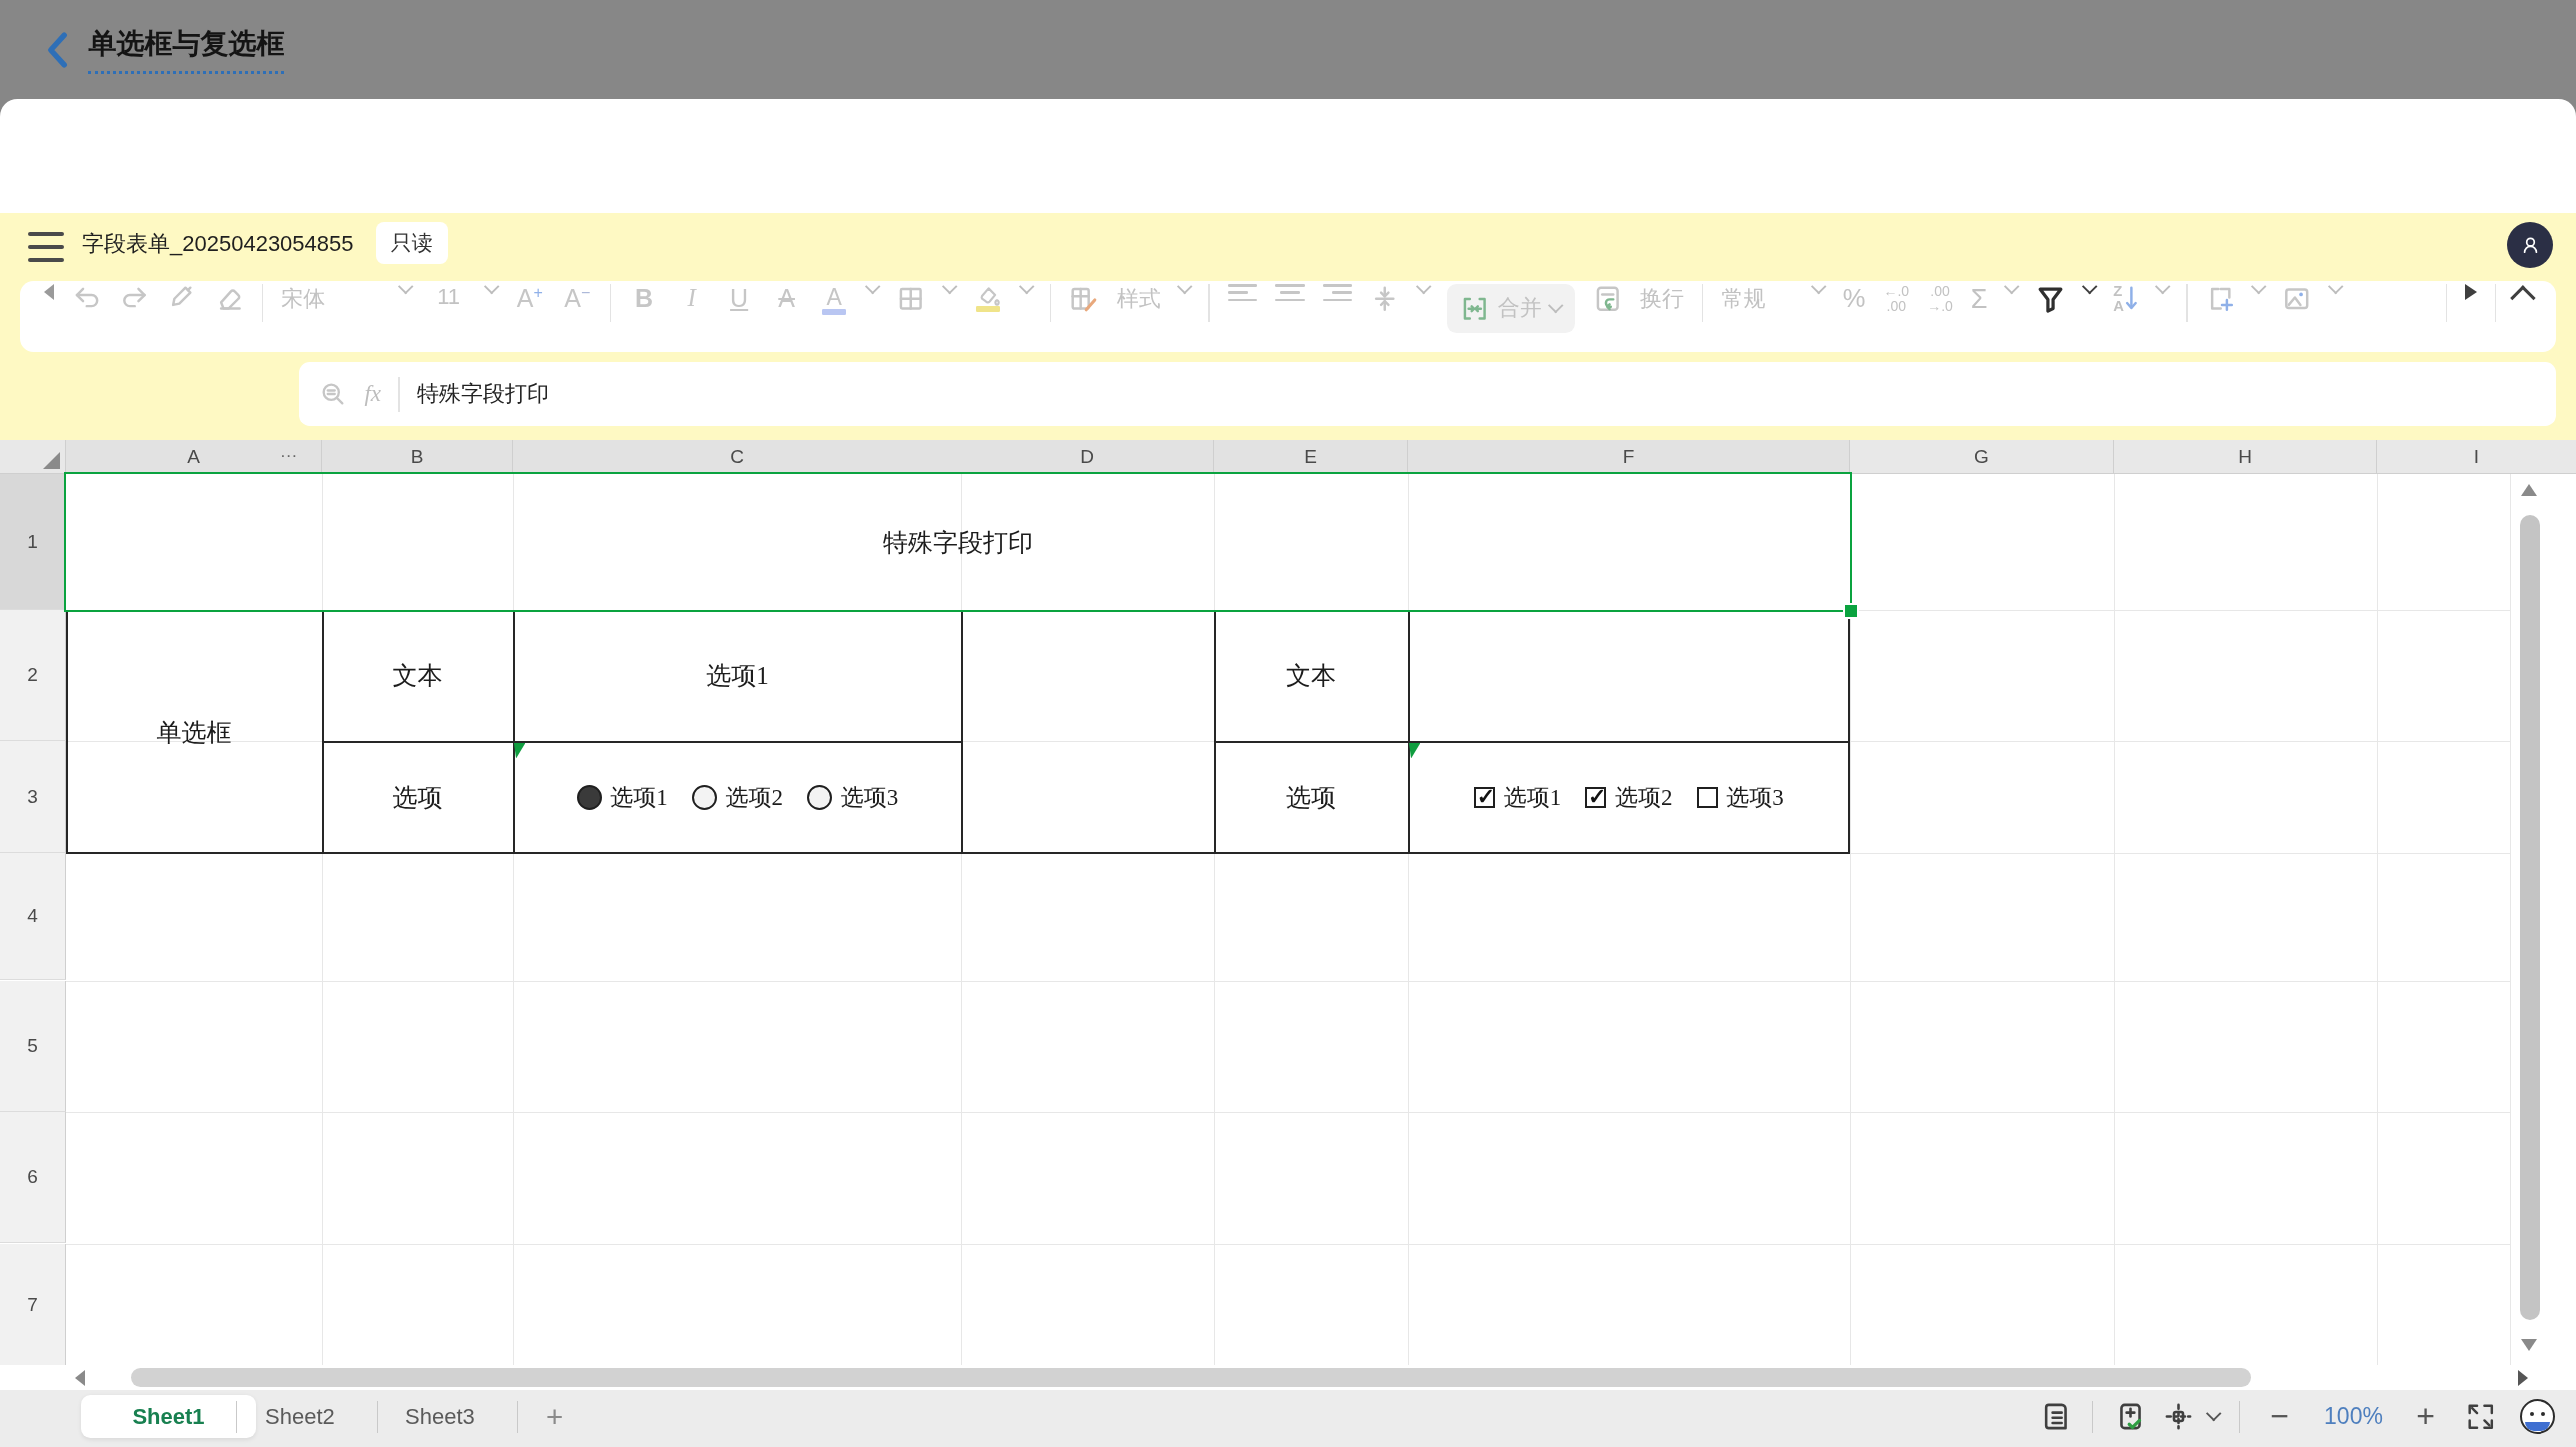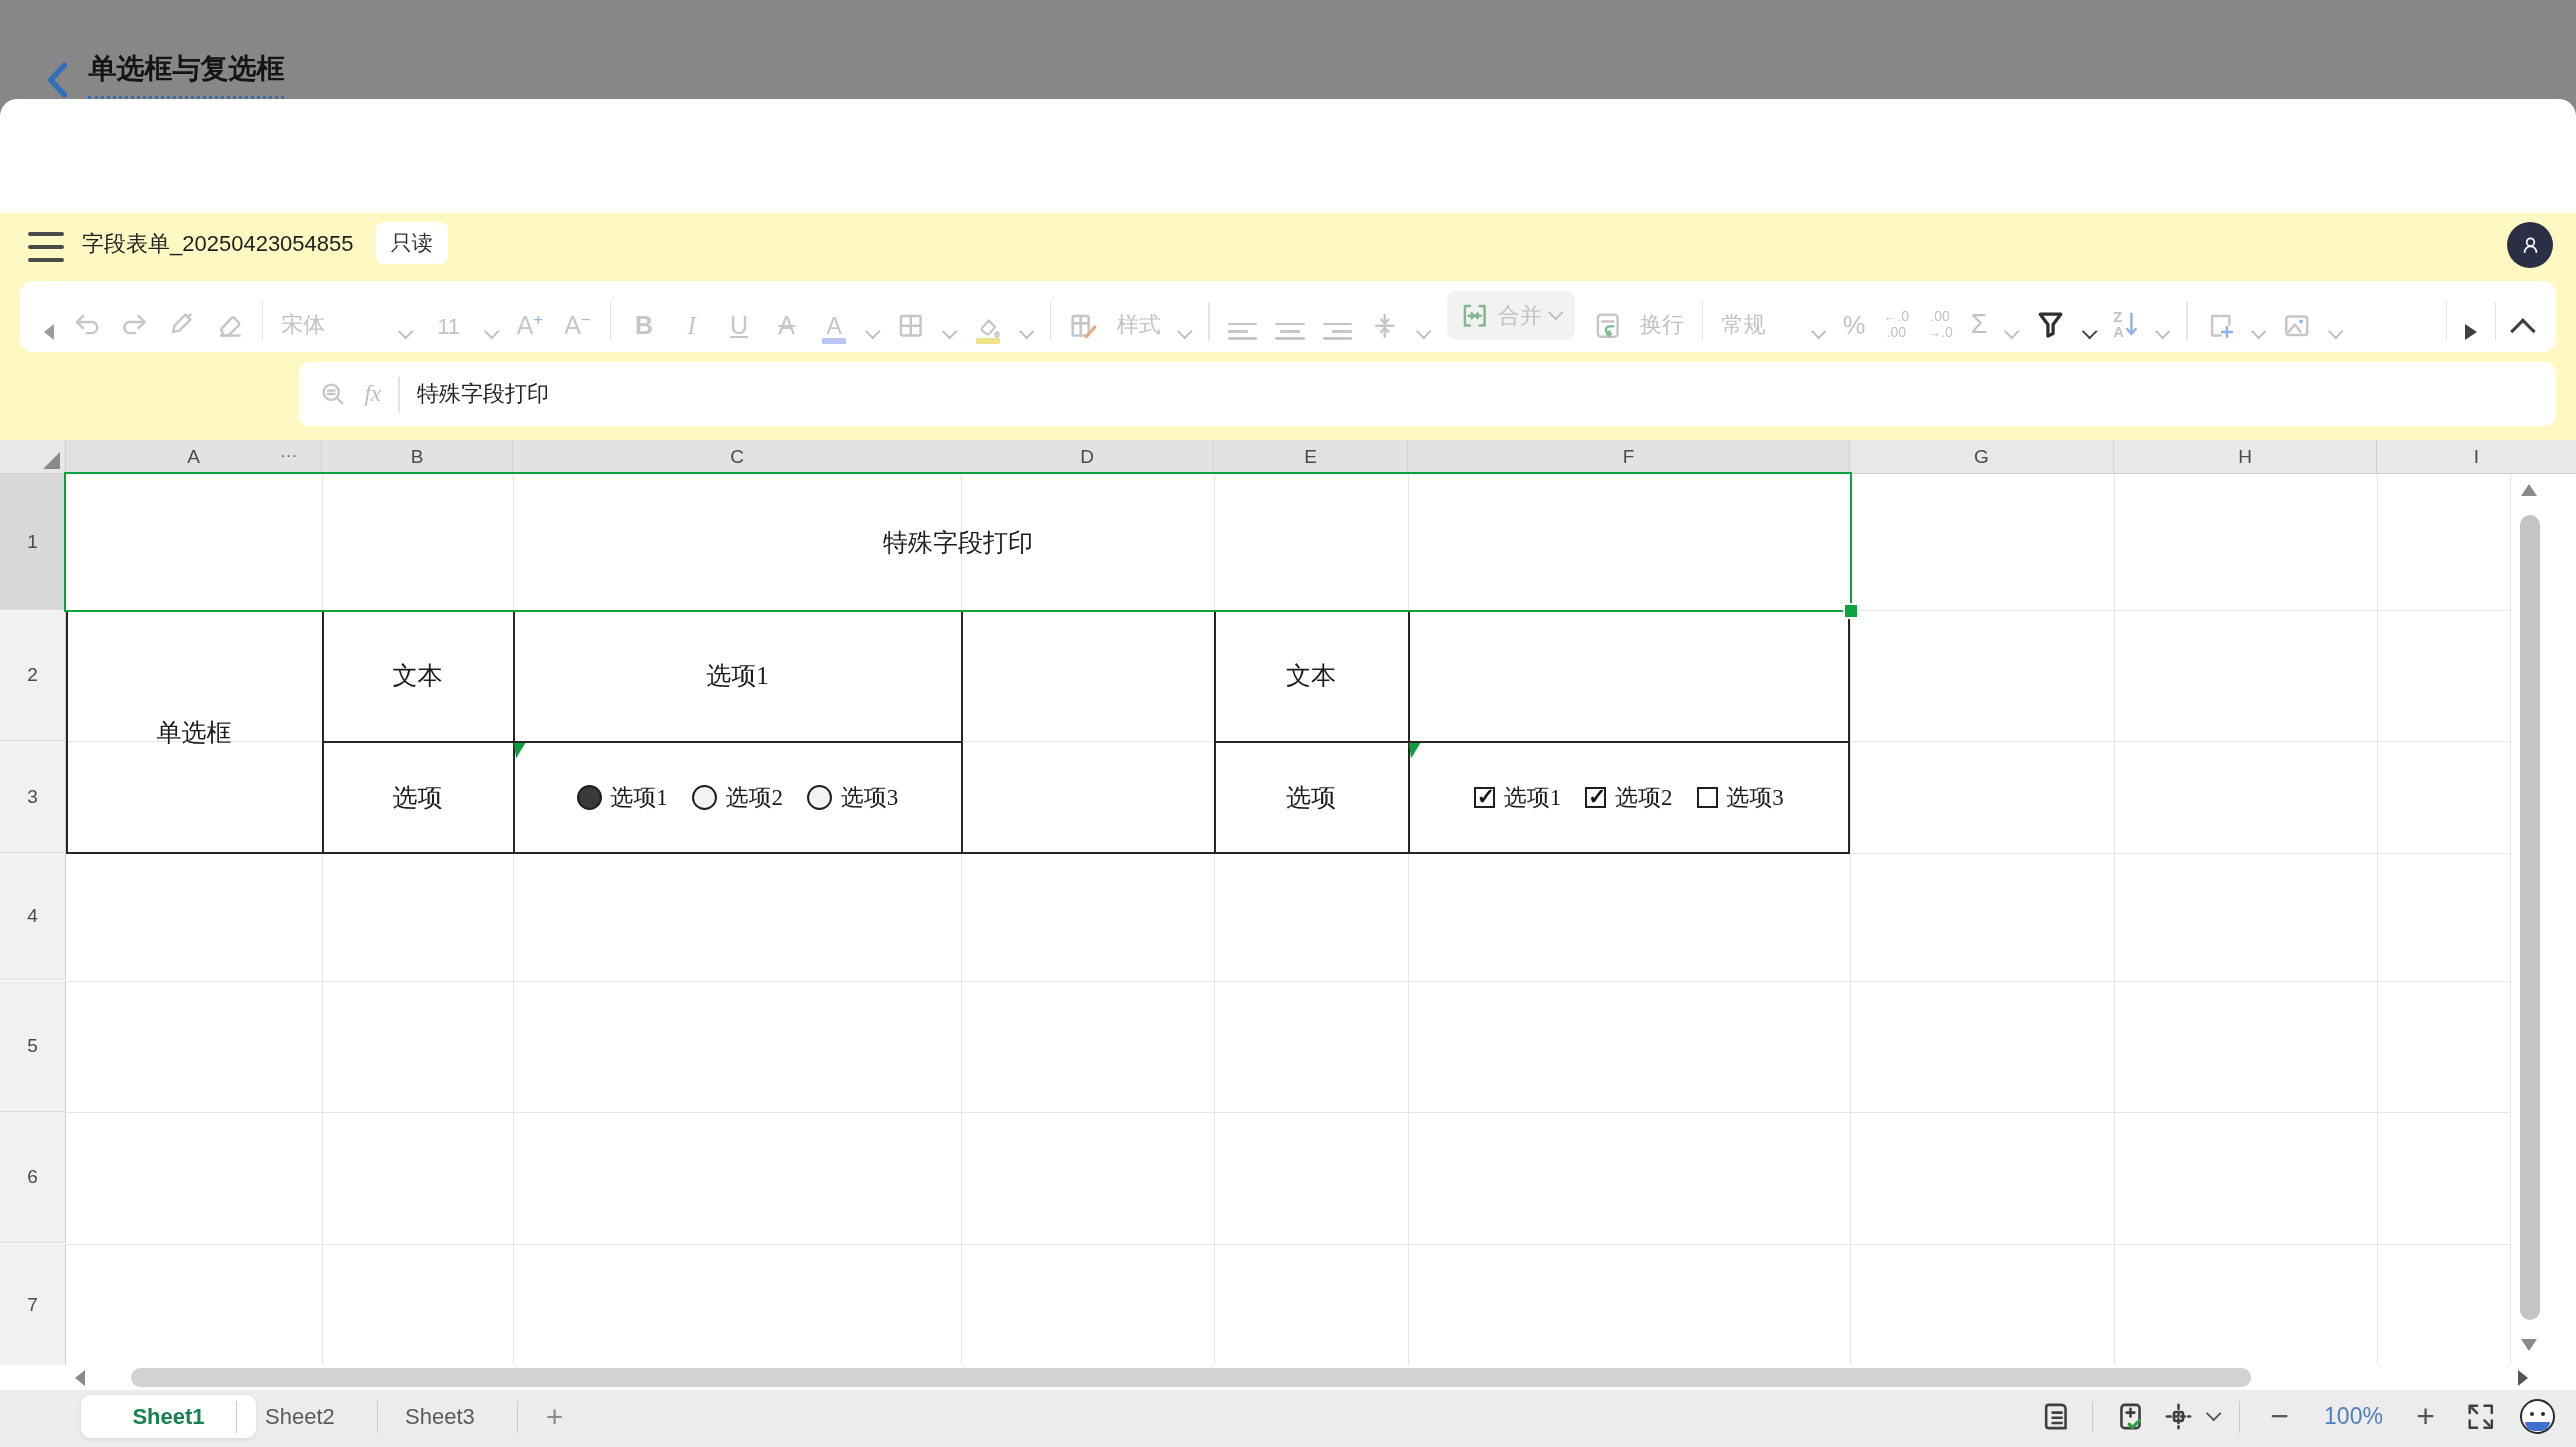--- a/index.html
+++ b/index.html
@@ -7,21 +7,21 @@
          font-family:"Liberation Sans","DejaVu Sans",sans-serif;color:#222;}
   .abs{position:absolute;}
   .flexc{display:flex;align-items:center;justify-content:center;}
   svg{display:block;}
   .sg{stroke:#c6c6c6;fill:none;stroke-width:4;stroke-linecap:round;stroke-linejoin:round;}
   .sd{stroke:#3f3f3f;fill:none;stroke-width:4;stroke-linecap:round;stroke-linejoin:round;}
   .sgrn{stroke:#7fb78f;fill:none;stroke-width:4;stroke-linecap:round;stroke-linejoin:round;}
   .sblu{stroke:#8fb0e8;fill:none;stroke-width:4;stroke-linecap:round;stroke-linejoin:round;}
 
   
-  .topbar{position:absolute;left:0;top:0;width:2576px;height:99px;display:flex;align-items:flex-end;}
+  .topbar{position:absolute;left:0;top:0;width:2576px;height:99px;display:flex;align-items:center;}
   .top-title{font-size:28px;font-weight:bold;color:#141414;border-bottom:3.4px dotted #2e6fb7;padding-bottom:8px;}
   .ai-logo{font-size:27px;font-weight:bold;font-style:italic;
     background:linear-gradient(90deg,#ff2d7a,#b23ad6,#4d55e8);
     -webkit-background-clip:text;background-clip:text;color:transparent;letter-spacing:1.3px;}
   .top-ic{margin-left:35px;}
   .avatar{width:52px;height:52px;border-radius:50%;background:#3f6fd1;color:#fff;font-size:23px;}
 
   
   .modal{position:absolute;left:0;top:99px;width:2576px;height:1348px;background:#fff;border-radius:17.4px 17.4px 0 0;}
   .modal-head{position:absolute;left:0;top:0;width:2576px;height:114px;}
@@ -39,21 +39,21 @@
   .ro-badge{position:absolute;left:376px;top:9.4px;height:42px;padding:0 14.8px;background:#fff;border-radius:8px;
             font-size:21px;color:#333;display:flex;align-items:center;}
   .tabs{position:absolute;left:1033px;top:0;height:68px;display:flex;gap:43px;align-items:center;}
   .tab{font-size:22px;color:#2b2b2b;position:relative;padding:9.4px 2.7px;}
   .tab.active{color:#1b7b4c;font-weight:bold;}
   .tab.active::after{content:"";position:absolute;left:50%;transform:translateX(-50%);bottom:-1.3px;width:43px;height:5.4px;border-radius:2.7px;background:#1b7b4c;}
   .avatar2{position:absolute;right:23px;top:9.4px;width:46px;height:46px;border-radius:50%;background:#2b2f45;}
 
   
   .ribbon{position:absolute;left:20px;top:68px;width:2536px;height:71px;background:#fff;border-radius:13.4px;
-          display:flex;align-items:flex-end;padding:12px 24px;box-sizing:border-box;gap:18px;}
+          display:flex;align-items:flex-start;padding:3px 24px;box-sizing:border-box;gap:18px;}
   .rdiv{width:1.3px;height:38px;background:#e3e3e3;flex:none;}
   .rtxt{font-size:22px;color:#c2c2c2;white-space:nowrap;}
   .rlet{font-size:25px;color:#c6c6c6;width:29.5px;text-align:center;}
   .chev{width:9.4px;height:9.4px;border-right:2px solid #bdbdbd;border-bottom:2px solid #bdbdbd;transform:rotate(45deg) translate(-2px,-2px);flex:none;}
   .chev.dk{border-color:#3f3f3f;}
   .tri-l{width:0;height:0;border-top:8px solid transparent;border-bottom:8px solid transparent;border-right:10.7px solid #9a9a9a;}
   .tri-r{width:0;height:0;border-top:8px solid transparent;border-bottom:8px solid transparent;border-left:12px solid #3f3f3f;}
   .bars{display:flex;flex-direction:column;gap:4.7px;width:29.5px;}
   .bars span{height:2.7px;background:#c6c6c6;border-radius:1.3px;}
   .merge-pill{display:flex;align-items:center;gap:8px;background:#f2f2f2;border-radius:9.4px;padding:9.4px 13.4px;}

